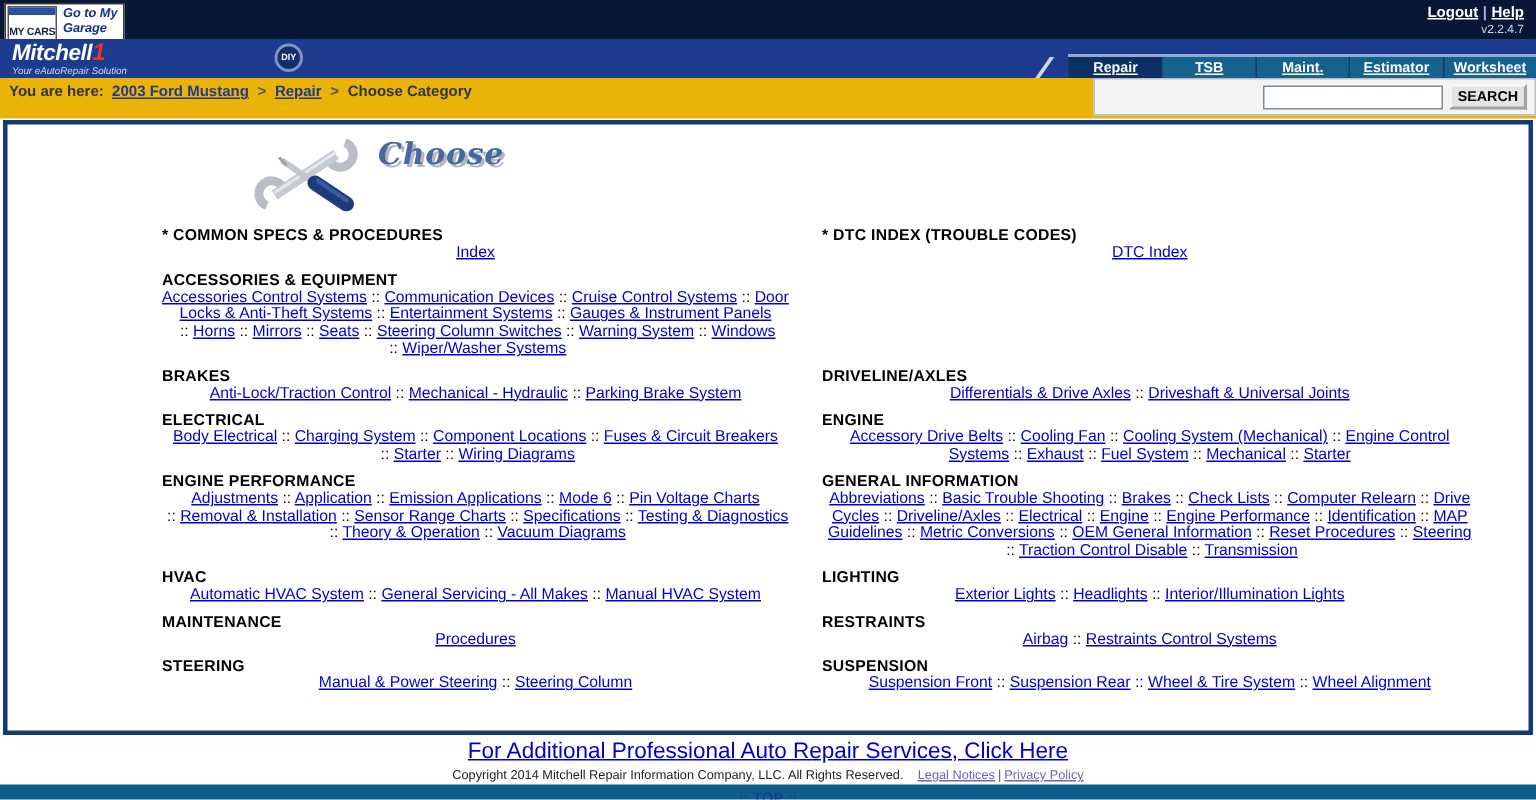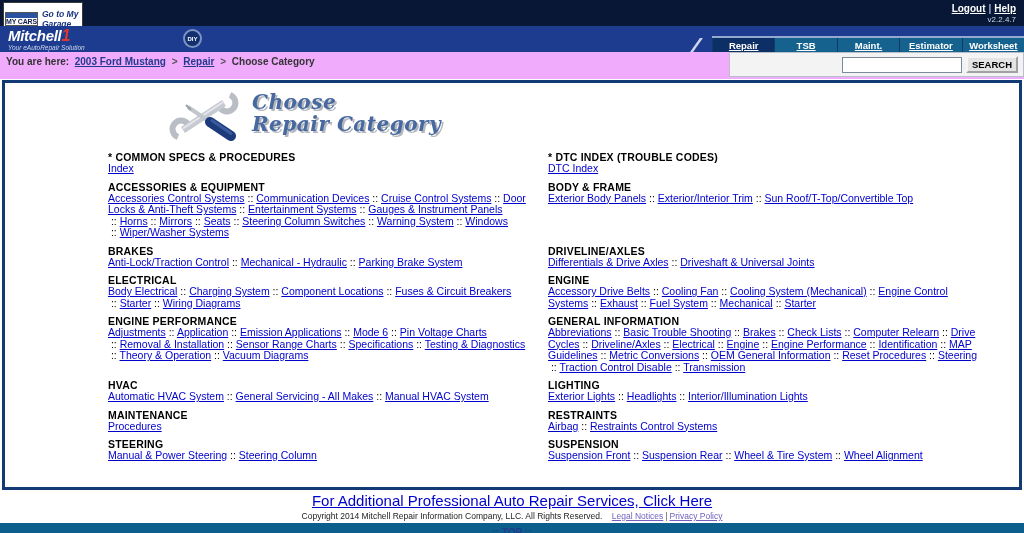--- a/index.html
+++ b/index.html
@@ -2,21 +2,21 @@
 <html><head>
 <meta charset="utf-8">
 <style>
   * { margin:0; padding:0; box-sizing:border-box; }
   html,body { width:1024px; height:533px; overflow:hidden; background:#fff;
               font-family:"Liberation Sans", sans-serif; }
 
   
   .topbar { position:relative; height:26px; background:#081735; }
   .garage-btn { position:absolute; left:3px; top:2px; height:34px; display:flex;
-                background:#fff; border:1px solid #3a3a3a; cursor:pointer;align-items:center; }
+                background:#fff; border:1px solid #3a3a3a; cursor:pointer; }
   .plate { width:33px; border:1px solid #555; margin:1px; display:flex; flex-direction:column; }
   .plate-banner { height:5px; background:#2a52a0; }
   .plate-text { flex:1; display:flex; align-items:center; justify-content:center;
                 font-size:7px; font-weight:bold; color:#14214f; letter-spacing:-0.2px; }
   .garage-label { padding:1px 4px 0 3px; font-size:8.5px; font-weight:bold; font-style:italic;
                   color:#16307c; line-height:1.15; white-space:pre-line; }
   .session { position:absolute; right:8px; top:3px; text-align:right;
              font-size:10px; font-weight:bold; color:#fff; }
   .session a { color:#fff; text-decoration:underline; cursor:pointer; }
   .session .divider { color:#aab4d0; padding:0 3px; }
@@ -35,21 +35,21 @@
               background:#15628f; border-top:2px solid #93a9cf; }
   .tab-slash { position:absolute; left:-22px; bottom:0; width:8px; height:14px;
                border-right:3px solid #cdd6ea; transform:skewX(-35deg); }
   .tab { flex:1; display:flex; align-items:center; justify-content:center;
          font-size:9.5px; font-weight:bold; color:#fff; text-decoration:underline;
          cursor:pointer; border-left:1px solid #0d3d66; }
   .tab:first-child { border-left:none; }
   .tab.active { background:#0c2f66; }
 
   
-  .crumbrow { position:relative; height:27px; background:#f0abfc; }
+  .crumbrow { position:relative; height:27px; background:#eab308; }
   .breadcrumb { position:absolute; left:6px; top:4px; font-size:10px; font-weight:bold; color:#333; }
   .breadcrumb a { color:#223a8c; text-decoration:underline; cursor:pointer; }
   .breadcrumb .bc-sep { color:#555; padding:0 3px; }
   .search-panel { position:absolute; right:0; top:0; width:295px; height:25px;
                   background:#f3f3f3; border:1px solid #b9bfca;
                   display:flex; align-items:center; justify-content:flex-end; padding-right:5px; }
   .search-input { width:120px; height:16px; border:1px solid #7a8a99; font-size:10px; padding:0 2px; }
   .search-btn { margin-left:4px; font-size:9.5px; font-weight:bold; color:#000;
                 background:#e4e4e4; border:2px outset #f5f5f5; padding:1px 4px; cursor:pointer; }
 
@@ -59,21 +59,21 @@
   .tools-icon { width:72px; height:50px; flex:0 0 72px; }
   .page-title { margin-left:12px; font-family:"DejaVu Serif", serif; font-weight:bold; font-style:italic;
                 font-size:20px; color:#47699f; line-height:1.1; letter-spacing:0.5px;
                 text-shadow:2px 2px 0 #b4b8be; }
 
   .category-rows { margin:4px 34px 0 103px; }
   .cat-row { display:flex; }
   .cat-cell { width:418px; flex:0 0 418px; margin-right:22px; padding-bottom:6px; }
   .cat-cell + .cat-cell { width:auto; flex:1; margin-right:0; }
   .cat-heading { font-size:10.5px; line-height:12px; font-weight:bold; color:#000; letter-spacing:0.2px; }
-  .cat-links { font-size:10.5px; line-height:11.5px; }
+  .cat-links { font-size:10.5px; line-height:11.5px;text-align:center; }
   .cat-links a { color:#0000cc; text-decoration:underline; cursor:pointer; }
   .cat-links .sep { color:#000; white-space:pre; }
 
   
   .footer { height:33px; text-align:center; padding-top:2px; }
   .footer-promo a { font-size:15px; color:#0000cc; text-decoration:underline; cursor:pointer; }
   .footer-copy { font-size:8.5px; color:#222; margin-top:1px; }
   .footer-copy a { color:#7161bf; text-decoration:underline; cursor:pointer; }
   .footer-copy .divider { color:#555; padding:0 2px; }
   .footer-top { margin-top:1px; }
@@ -140,42 +140,37 @@
       <path d="M15 39 L56 12" stroke="#c6cad1" stroke-width="7"></path>
       <path d="M15 37.5 L56 10.5" stroke="#e4e7ec" stroke-width="2"></path>
 
       <path d="M20 16 L42 31" stroke="#c2c6cd" stroke-width="4"></path>
       <path d="M18 14 L23 19" stroke="#9aa0a8" stroke-width="2"></path>
       <path d="M42 31 L63 45" stroke="#1d3a7a" stroke-width="10" stroke-linecap="round"></path>
       <path d="M44 29.5 L63 42.5" stroke="#3a5aa0" stroke-width="3" stroke-linecap="round"></path>
     </svg>
     <div class="page-title">
       <div>Choose</div>
-      <div>Repair Category</div>
     </div>
   </div>
   <div class="category-rows">
       <div class="cat-row">
         <div class="cat-cell">
           <div class="cat-heading">* COMMON SPECS &amp; PROCEDURES</div>
           <div class="cat-links"><a>Index</a></div>
         </div>
         <div class="cat-cell">
           <div class="cat-heading">* DTC INDEX (TROUBLE CODES)</div>
           <div class="cat-links"><a>DTC Index</a></div>
         </div>
       </div>
       <div class="cat-row">
         <div class="cat-cell">
           <div class="cat-heading">ACCESSORIES &amp; EQUIPMENT</div>
           <div class="cat-links"><a>Accessories Control Systems</a><span class="sep"> :: </span><a>Communication Devices</a><span class="sep"> :: </span><a>Cruise Control Systems</a><span class="sep"> :: </span><a>Door Locks &amp; Anti-Theft Systems</a><span class="sep"> :: </span><a>Entertainment Systems</a><span class="sep"> :: </span><a>Gauges &amp; Instrument Panels</a><span class="sep"> :: </span><a>Horns</a><span class="sep"> :: </span><a>Mirrors</a><span class="sep"> :: </span><a>Seats</a><span class="sep"> :: </span><a>Steering Column Switches</a><span class="sep"> :: </span><a>Warning System</a><span class="sep"> :: </span><a>Windows</a><span class="sep"> :: </span><a>Wiper/Washer Systems</a></div>
-        </div>
-        <div class="cat-cell">
-          <div class="cat-heading">BODY &amp; FRAME</div>
-          <div class="cat-links"><a>Exterior Body Panels</a><span class="sep"> :: </span><a>Exterior/Interior Trim</a><span class="sep"> :: </span><a>Sun Roof/T-Top/Convertible Top</a></div>
         </div>
       </div>
       <div class="cat-row">
         <div class="cat-cell">
           <div class="cat-heading">BRAKES</div>
           <div class="cat-links"><a>Anti-Lock/Traction Control</a><span class="sep"> :: </span><a>Mechanical - Hydraulic</a><span class="sep"> :: </span><a>Parking Brake System</a></div>
         </div>
         <div class="cat-cell">
           <div class="cat-heading">DRIVELINE/AXLES</div>
           <div class="cat-links"><a>Differentials &amp; Drive Axles</a><span class="sep"> :: </span><a>Driveshaft &amp; Universal Joints</a></div>

